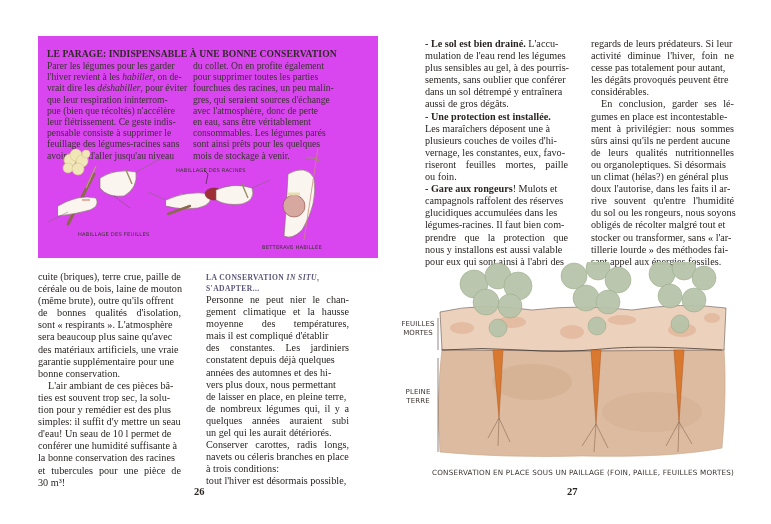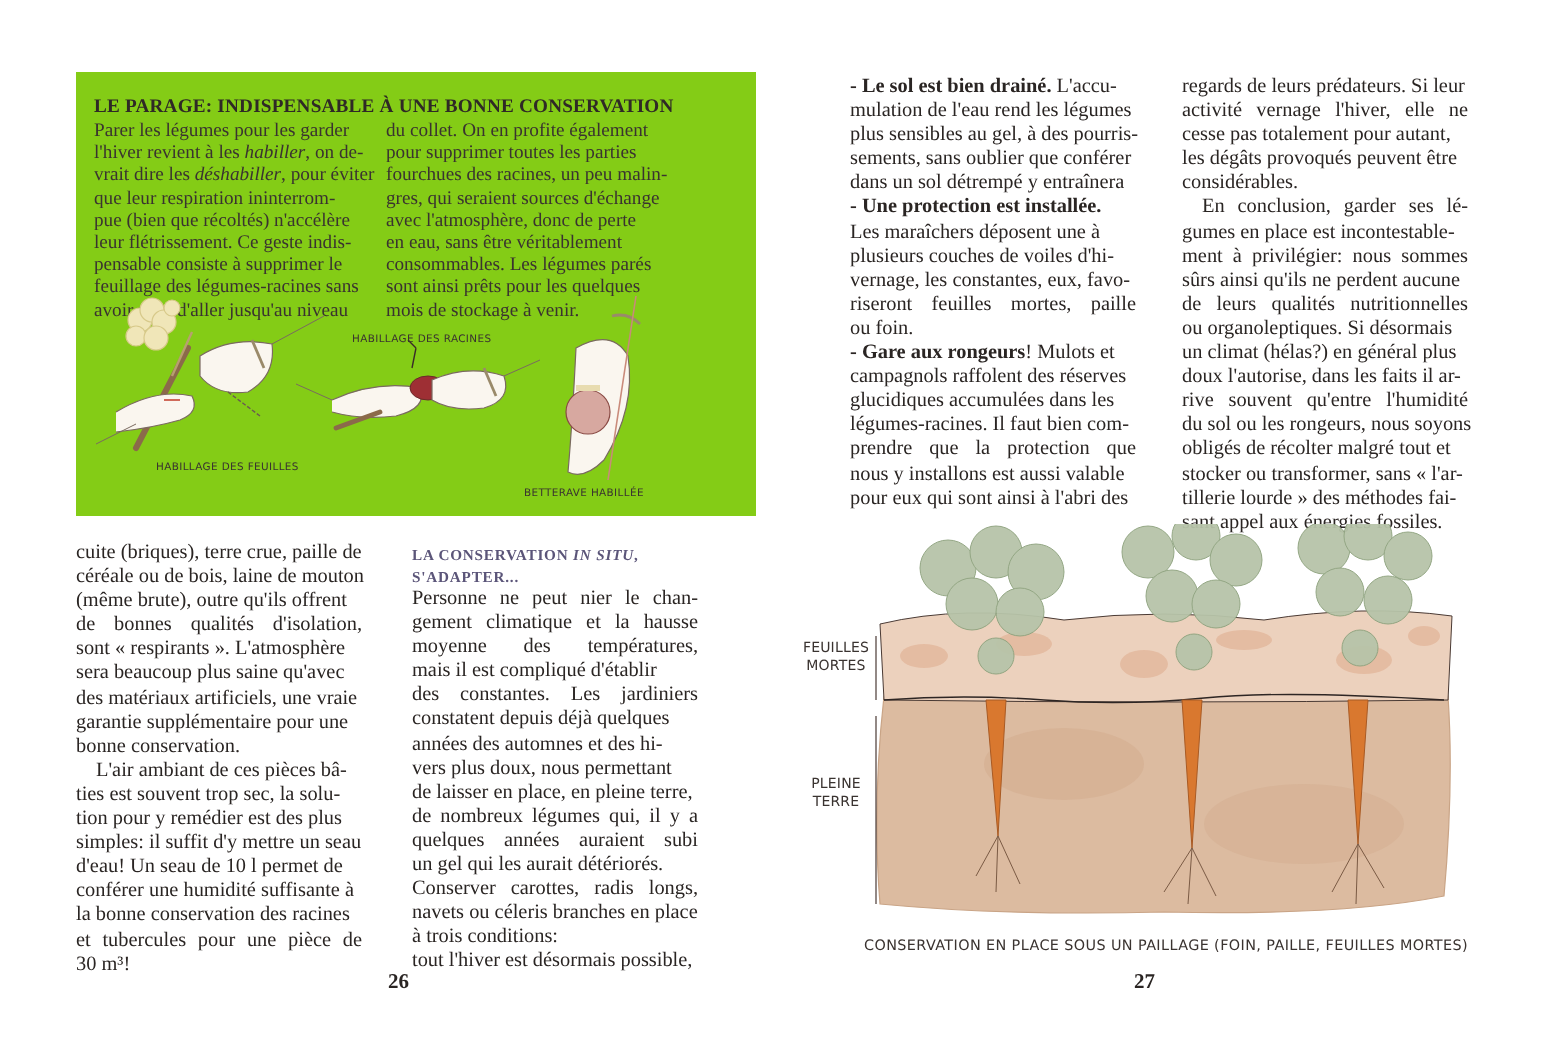--- a/index.html
+++ b/index.html
@@ -6,21 +6,21 @@
     html, body { width: 771px; height: 524px; background: #ffffff; overflow: hidden; }
     body { position: relative; font-family: "DejaVu Serif", "Liberation Serif", serif; color: #2a2523; }
 
     .page { position: absolute; top: 0; height: 524px; text-decoration: underline; }
     .page-left { left: 0; width: 385px; }
     .page-right { left: 386px; width: 385px; }
 
     
     .sidebar {
       position: absolute; left: 38px; top: 36px; width: 340px; height: 222px;
-      background: #84cc16;
+      background: #d946ef;
     }
     .sidebar-title {
       position: absolute; left: 9px; top: 12px; width: 290px;
       font-family: "Liberation Serif", serif; font-weight: bold;
       font-size: 9.6px; letter-spacing: 0.1px; color: #2f2926; white-space: nowrap;
     }
     .sidebar-col {
       position: absolute; top: 24px; width: 142px;
       font-family: "Liberation Serif", serif; font-size: 9.6px; line-height: 11.2px; color: #3a3330;
     }
@@ -188,38 +188,39 @@
 </div>
 
 <div class="page page-right">
 
   <div class="col" style="left:39px; top:38px; width:143px;">
     <span class="ln"><b>- Le sol est bien drainé.</b><span> L'accu-</span></span>
     <span class="ln">mulation de l'eau rend les légumes</span>
     <span class="ln">plus sensibles au gel, à des pourris-</span>
     <span class="ln">sements, sans oublier que conférer</span>
     <span class="ln">dans un sol détrempé y entraînera</span>
+    <span class="ln">aussi de gros dégâts.</span>
     <span class="ln"><b>- Une protection est installée.</b></span>
     <span class="ln">Les maraîchers déposent une à</span>
     <span class="ln">plusieurs couches de voiles d'hi-</span>
     <span class="ln">vernage, les constantes, eux, favo-</span>
     <span class="ln jl">riseront feuilles mortes, paille</span>
     <span class="ln">ou foin.</span>
     <span class="ln"><b>- Gare aux rongeurs</b><span>! Mulots et</span></span>
     <span class="ln">campagnols raffolent des réserves</span>
     <span class="ln">glucidiques accumulées dans les</span>
     <span class="ln">légumes-racines. Il faut bien com-</span>
     <span class="ln jl">prendre que la protection que</span>
     <span class="ln">nous y installons est aussi valable</span>
     <span class="ln">pour eux qui sont ainsi à l'abri des</span>
   </div>
 
   <div class="col" style="left:205px; top:38px; width:143px;">
     <span class="ln">regards de leurs prédateurs. Si leur</span>
-    <span class="ln jl">activité vernage l'hiver, elle ne</span>
+    <span class="ln jl">activité diminue l'hiver, foin ne</span>
     <span class="ln">cesse pas totalement pour autant,</span>
     <span class="ln">les dégâts provoqués peuvent être</span>
     <span class="ln">considérables.</span>
     <span class="ln ind jl">En conclusion, garder ses lé-</span>
     <span class="ln">gumes en place est incontestable-</span>
     <span class="ln jl">ment à privilégier: nous sommes</span>
     <span class="ln">sûrs ainsi qu'ils ne perdent aucune</span>
     <span class="ln jl">de leurs qualités nutritionnelles</span>
     <span class="ln">ou organoleptiques. Si désormais</span>
     <span class="ln">un climat (hélas?) en général plus</span>

